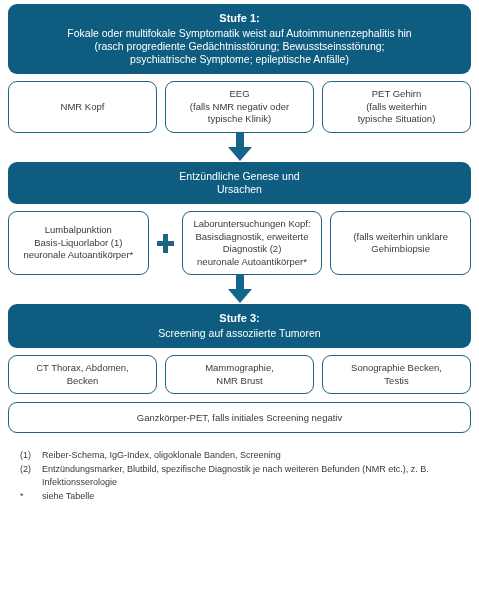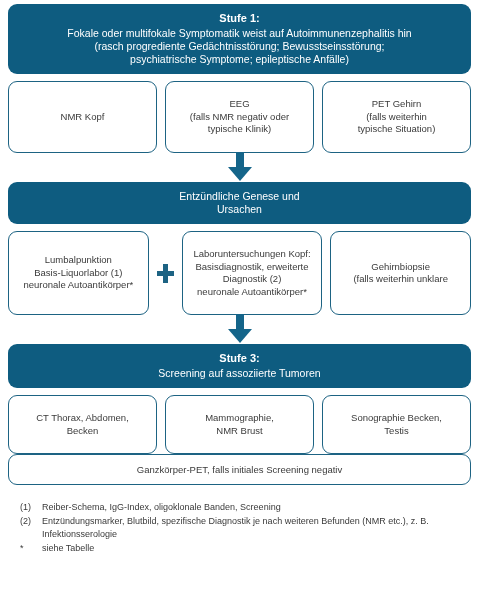--- a/index.html
+++ b/index.html
@@ -53,21 +53,21 @@
   .obox {
     flex: 1 1 0;
     border: 1.4px solid #1d6383;
     border-radius: 9px;
     background: #ffffff;
     box-sizing: border-box;
     display: flex;
     align-items: center;
     justify-content: center;
     text-align: center;
-    padding: 16px 5px;
+    padding: 6px 5px;
     font-size: 9.5px;
     line-height: 1.32;
     color: #3a3a3a;
   }
   .obox span { display: block; }
 
   
   .plus-connector {
     flex: 0 0 auto;
     width: 17px;
@@ -123,20 +123,21 @@
     top: 15px;
     width: 0;
     height: 0;
     border-left: 12px solid transparent;
     border-right: 12px solid transparent;
     border-top: 14px solid #15658a;
   }
 
   
   .wide-box {
+    margin-top: 8px;
     border: 1.4px solid #1d6383;
     border-radius: 9px;
     background: #ffffff;
     text-align: center;
     box-sizing: border-box;
     padding: 9px 6px;
     font-size: 9.5px;
     color: #3a3a3a;
   }
 
@@ -221,22 +222,22 @@
     <div class="obox">
       <div>
         <span>Laboruntersuchungen Kopf:</span>
         <span>Basisdiagnostik, erweiterte</span>
         <span>Diagnostik (2)</span>
         <span>neuronale Autoantikörper*</span>
       </div>
     </div>
     <div class="obox">
       <div>
+        <span>(falls weiterhin unklare</span>
         <span>Gehirnbiopsie</span>
-        <span>(falls weiterhin unklare</span>
       </div>
     </div>
   </div>
 
   <div class="arrow-wrap">
     <div class="arrow">
       <div class="stem"></div>
       <div class="head"></div>
     </div>
   </div>

